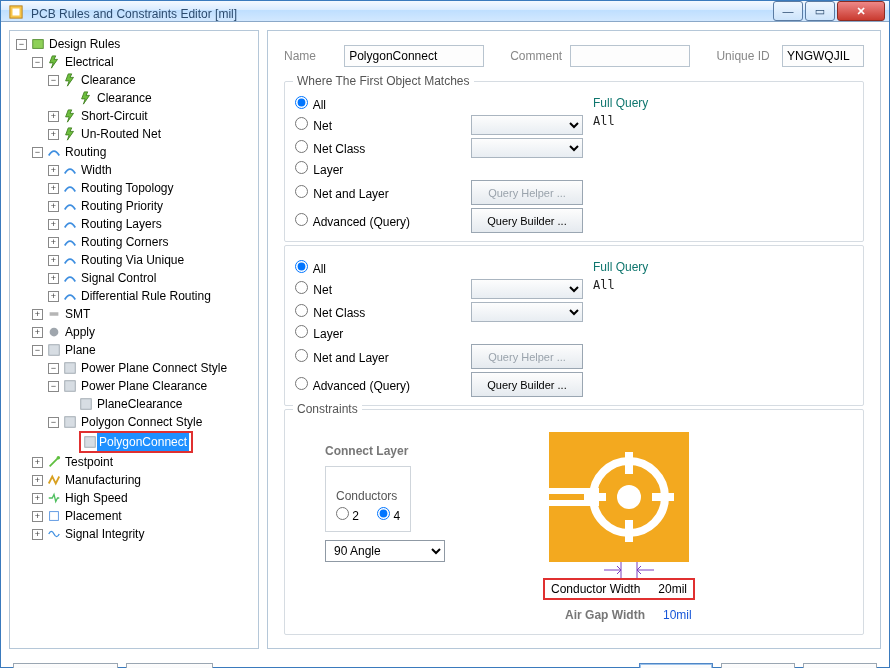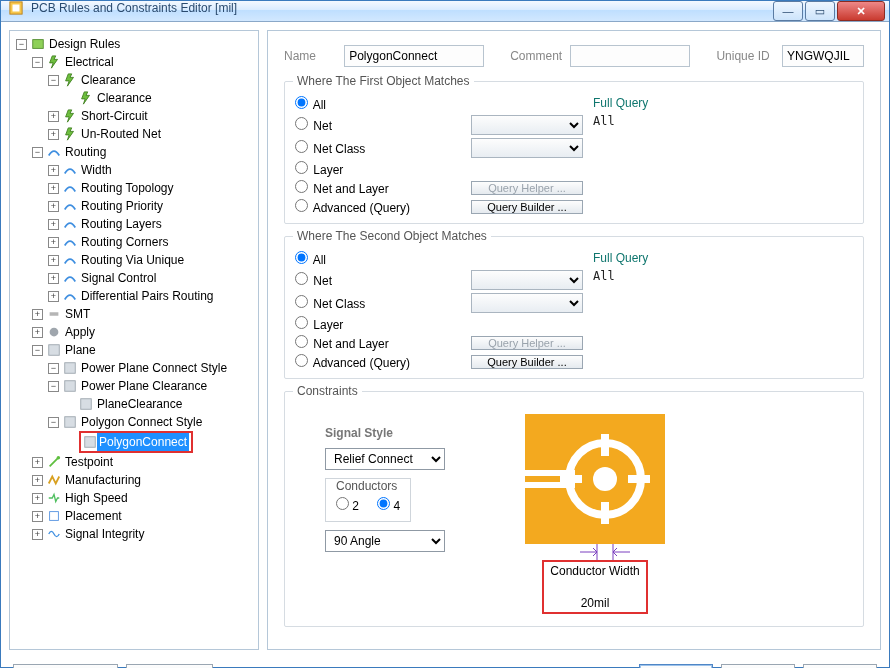--- a/index.html
+++ b/index.html
@@ -1,20 +1,20 @@
 <!DOCTYPE html>
 <html><head>
 <meta charset="utf-8">
 <style>
 * { box-sizing: border-box; margin: 0; padding: 0; font-family: "Segoe UI", Tahoma, sans-serif; font-size: 12px; }
 body { background: #fff; width: 890px; height: 668px; overflow: hidden; }
 
 .window { width: 890px; height: 668px; border: 1px solid #3a7abd; background: #fff; display: flex; flex-direction: column; }
 
-.titlebar { height: 30px; background: linear-gradient(to bottom, #f4f9ff 0%, #d9ebff 45%, #bfdfff 46%, #d2e8ff 100%); display: flex; align-items: flex-start; padding: 0 4px 0 8px; border-bottom: 1px solid #8aa8c8; }
+.titlebar { height: 30px; background: linear-gradient(to bottom, #f4f9ff 0%, #d9ebff 45%, #bfdfff 46%, #d2e8ff 100%); display: flex; align-items: flex-end; padding: 0 4px 0 8px; border-bottom: 1px solid #8aa8c8; }
 .titlebar .icon { width: 16px; height: 16px; margin-right: 6px; }
 .titlebar .title { flex: 1; color: #2b4b6f; font-size: 12px; }
 .winbtns { display: flex; gap: 0; }
 .winbtn { width: 30px; height: 20px; border: 1px solid #5a7ba3; border-radius: 3px; margin-left: 2px; display:flex; align-items:center; justify-content:center; background: linear-gradient(to bottom,#eef6ff,#cde4fb); color:#2b4b6f; font-size:11px; }
 .winbtn.close { width: 48px; background: linear-gradient(to bottom,#e88,#c93a2f); border-color:#8a2b22; color:#fff; font-weight:bold; }
 
 .body { flex: 1; display: flex; gap: 8px; padding: 8px; background: #fff; }
 
 .tree-panel { width: 250px; border: 1px solid #b5c7d8; background: #fff; padding: 4px 2px; overflow: auto; }
 .tree ul { list-style: none; padding-left: 16px; }
@@ -31,47 +31,47 @@
 .right-panel { flex:1; border: 1px solid #b5c7d8; background: #fff; padding: 14px 16px 10px 16px; overflow:auto; }
 
 .name-row { display:flex; align-items:center; gap:6px; margin-bottom:14px; }
 .name-row .lbl { color:#888; width:60px; }
 .name-row input { border:1px solid #b8c4cf; padding:2px 4px; height:22px; background:#fdfdfd; }
 .name-row .name-input{ width:140px; }
 .name-row .comment-input{ width:120px; }
 .name-row .uid-input{ width:82px; }
 .name-row .spacer{ flex:0 0 14px; }
 
-.group { border:1px solid #d6dce2; border-radius:2px; margin-bottom:12px; position:relative; padding:14px 10px 8px 10px; }
+.group { border:1px solid #d6dce2; border-radius:2px; margin-bottom:3px; position:relative; padding:14px 10px 8px 10px; }
 .group > .legend { position:absolute; top:-8px; left:8px; background:#fff; padding:0 4px; color:#555; }
 .match-row{ display:flex; gap:10px; }
 .match-left{ flex:1; }
 .match-right{ width:260px; }
 .match-opts{ display:flex; flex-direction:column; gap:3px; }
 .match-line{ display:flex; align-items:center; gap:6px; }
 .match-line input[type=radio]{ margin:0 2px 0 0; }
 .dd{ width:112px; height:20px; border:1px solid #aab5c0; background:linear-gradient(#fdfdfd,#e8edf2); }
-.qbtn{ width:112px; height:14px; border:1px solid #9aa6b2; background:linear-gradient(#fdfdfd,#e5eaef); font-size:11px; cursor:pointer; }
+.qbtn{ width:112px; height:25px; border:1px solid #9aa6b2; background:linear-gradient(#fdfdfd,#e5eaef); font-size:11px; cursor:pointer; }
 .qbtn:disabled{ color:#9aa3ac; }
 .full-q-lbl{ color:#0f766e; margin-bottom:4px;}
 .full-q-box{ border:none; min-height:70px; font-family:Consolas,monospace; font-size:12px; color:#222;}
 
 .constraints-body{ display:flex; gap:30px; padding:8px 4px 4px 30px; }
 .conn-col{ display:flex; flex-direction:column; gap:8px; align-items:flex-start; width:170px;}
 .conn-col .lbl{ color:#777; font-weight:bold; }
 .sel{ height:22px; border:1px solid #8f99a4; background:#fff; padding:0 4px; width:120px; }
-.conductors-box{ border:1px solid #cfd5db; padding:0 10px 8px 10px; }
+.conductors-box{ border:1px solid #cfd5db; padding:22px 10px 8px 10px; }
 .conductors-box .ttl{ color:#555; margin-bottom:4px;}
 .radio-pair{ display:flex; gap:18px; }
 .preview-col{ display:flex; flex-direction:column; align-items:center; }
 .preview{ width:140px; height:130px; background:#f3a91f; position:relative; }
 .cw-row{ display:flex; align-items:center; gap:18px; margin-top:18px;}
 .cw-row .k{ color:#777; font-weight:bold; width:120px; text-align:right;}
 .cw-row .v{ color:#1756d8; width:50px;}
-.cw-highlight{ border:2px solid #e03030; padding:2px 6px; display:flex; gap:18px; align-items:center;flex-direction:column;}
+.cw-highlight{ border:2px solid #e03030; padding:2px 6px; display:flex; gap:18px; align-items:flex-start;}
 
 .footer{ height:40px; border-top:0; padding:6px 12px; display:flex; align-items:center; gap:8px; }
 .footer .spacer{ flex:1; }
 .fbtn{ height:24px; padding:0 14px; border:1px solid #9aa6b2; background:linear-gradient(#fdfdfd,#e5eaef); cursor:pointer; }
 .fbtn.primary{ border:1px solid #4f86c6; box-shadow:0 0 0 1px #9cc2ea inset; }
 
 .ico-svg{ width:14px; height:14px; }
 </style>
 </head>
 <body>
@@ -256,21 +256,21 @@
                       </div>
                     </li>
                   <li>
                       <div class="row">
                         <span class="expander">+</span>
                         <span class="nodeicon">
                           <svg class="ico-svg" viewBox="0 0 16 16">
                             <path d="M2 12 Q8 2 14 12" stroke="#3f8fe0" fill="none" stroke-width="2"></path>
                           </svg>
                         </span>
-                        <span class="label">Differential Pairs Routing</span>
+                        <span class="label">Differential Rule Routing</span>
                       </div>
                     </li>
                 </ul>
               </li>
               <li>
                   <div class="row">
                     <span class="expander">+</span>
                     <span class="nodeicon">
                       <svg class="ico-svg" viewBox="0 0 16 16">
                         <rect x="3" y="6" width="10" height="4" fill="#b5b5b5"></rect>
@@ -472,21 +472,20 @@
             </div>
           </div>
           <div class="match-right">
             <div class="full-q-lbl">Full Query</div>
             <div class="full-q-box">All</div>
           </div>
         </div>
       </div>
 
       <div class="group">
-        <div class="legend">Where The Second Object Matches</div>
         <div class="match-row">
           <div class="match-left">
             <div class="match-opts">
               <div class="match-line">
                   <label><input type="radio" name="m2" checked="" style=""> <span>All</span></label>
                 </div>
               <div class="match-line">
                   <label><input type="radio" name="m2" style=""> <span>Net</span></label>
                   <span style="flex:1"></span>
                   <select class="dd"></select>
@@ -516,22 +515,21 @@
             <div class="full-q-box">All</div>
           </div>
         </div>
       </div>
 
       <div class="group">
         <div class="legend">Constraints</div>
         <div class="constraints-body">
           <div class="conn-col">
             <div style="height:4px"></div>
-            <span class="lbl">Signal Style</span>
-            <select class="sel"><option>Relief Connect</option></select>
+            <span class="lbl">Connect Layer</span>
             <div class="conductors-box">
               <div class="ttl">Conductors</div>
               <div class="radio-pair">
                 <label><input type="radio" name="cond" style=""> <span>2</span></label>
                 <label><input type="radio" name="cond" checked="" style=""> <span>4</span></label>
               </div>
             </div>
             <select class="sel"><option>90 Angle</option></select>
           </div>
           <div class="preview-col">
@@ -553,20 +551,24 @@
                 <polyline points="68,4 72,8 68,12" fill="none" stroke="#7a3fbf"></polyline>
                 <line x1="88" y1="8" x2="105" y2="8" stroke="#7a3fbf" stroke-width="1"></line>
                 <polyline points="92,4 88,8 92,12" fill="none" stroke="#7a3fbf"></polyline>
                 <line x1="72" y1="0" x2="72" y2="16" stroke="#7a3fbf"></line>
                 <line x1="88" y1="0" x2="88" y2="16" stroke="#7a3fbf"></line>
               </svg>
             <div class="cw-highlight">
               <span class="k">Conductor Width</span>
               <span class="v">20mil</span>
             </div>
+            <div class="cw-row" style="margin-top:8px">
+              <span class="k">Air Gap Width</span>
+              <span class="v">10mil</span>
+            </div>
           </div>
         </div>
       </div>
     </div>
   </div>
 
   <div class="footer">
     <button class="fbtn">Rule Wizard...</button>
     <button class="fbtn">Priorities...</button>
     <span class="spacer"></span>

